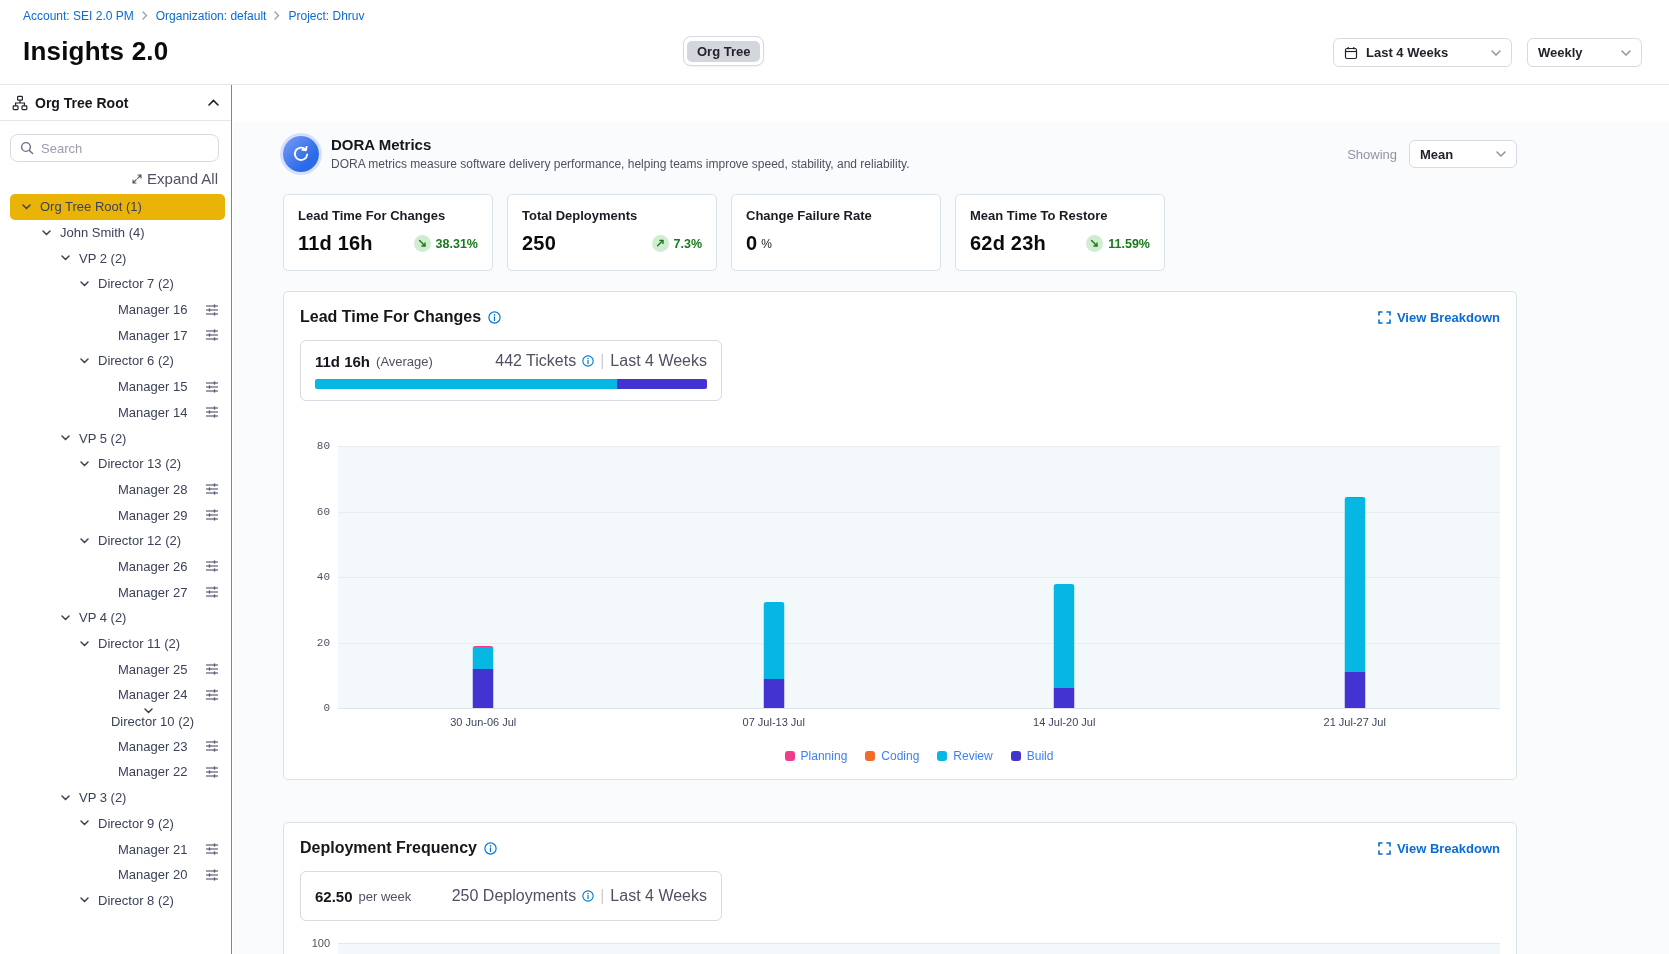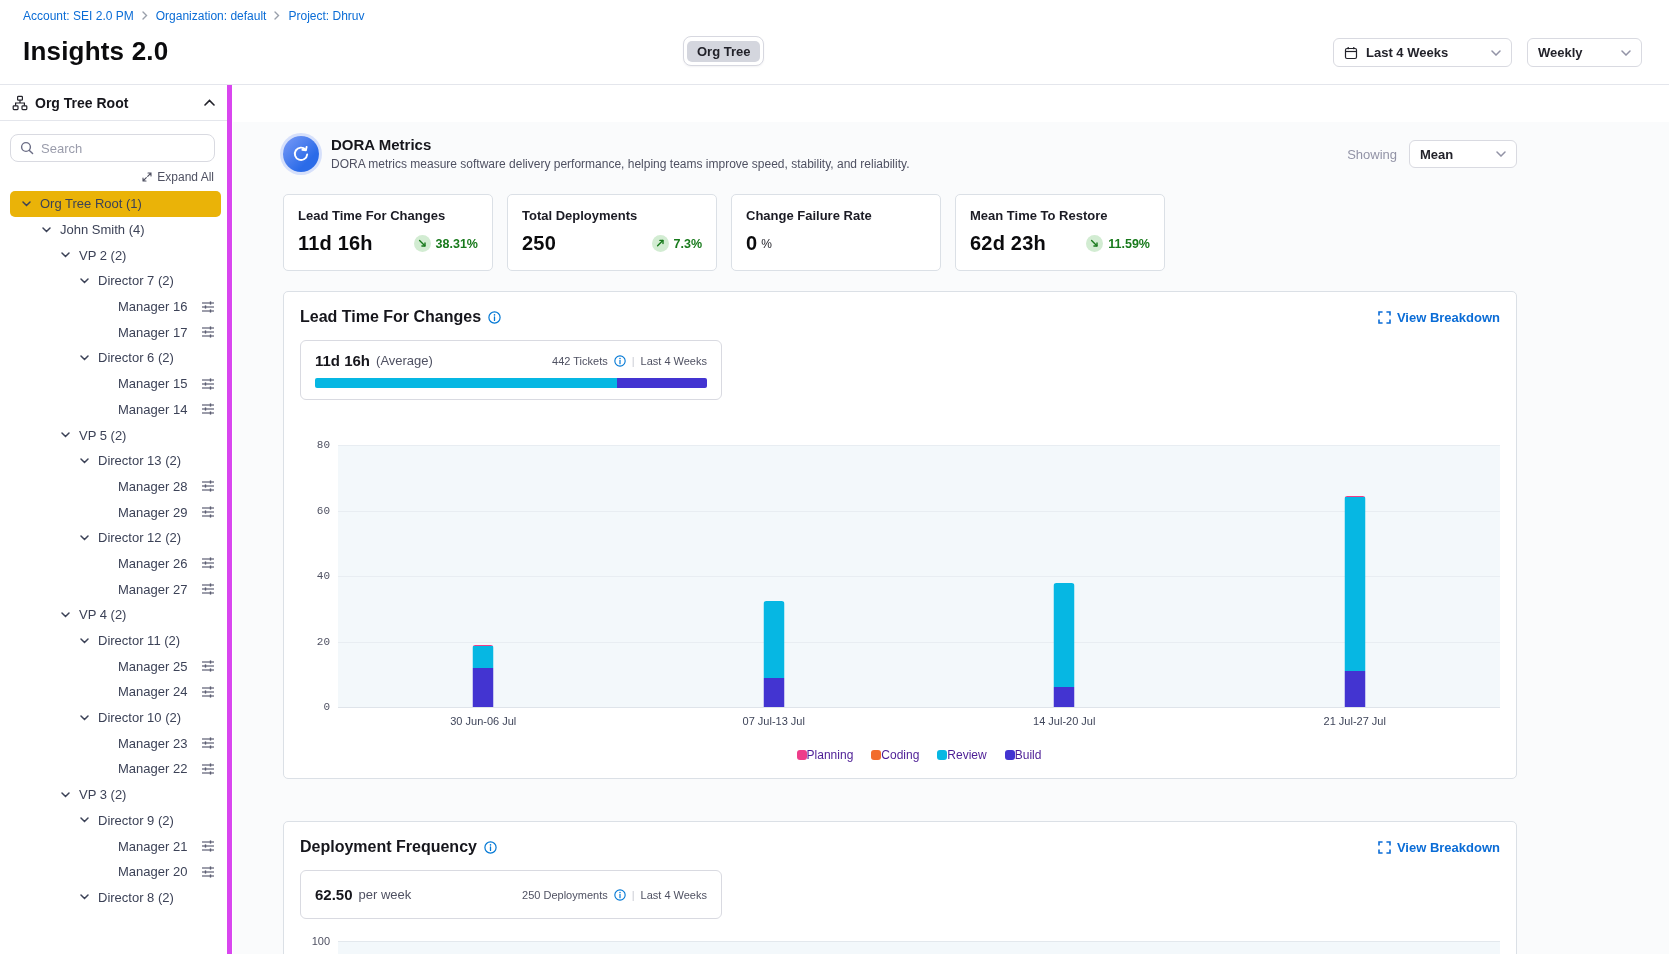--- a/index.html
+++ b/index.html
@@ -13,28 +13,28 @@
   .crumb { color:#0a6cd6; cursor:pointer; }
   .page-title { position:absolute; left:23px; top:36px; font-size:26px; font-weight:bold; color:#0b0b0d; letter-spacing:.2px; }
   .orgtree-btn { position:absolute; left:683px; top:36px; height:30px; background:#fff; border:1px solid #d7d8e0; border-radius:8px; padding:3px; display:flex; align-items:center; cursor:pointer; box-shadow:0 1px 2px rgba(40,41,61,.06); }
   .orgtree-btn .pill { background:#d4d6de; border-radius:5px; padding:3px 10px; font-size:13px; font-weight:bold; color:#22222a; }
   .dd { position:absolute; top:38px; height:29px; background:#fff; border:1px solid #d9dae1; border-radius:6px; display:flex; align-items:center; padding:0 10px; gap:8px; font-size:13px; font-weight:bold; color:#22222a; cursor:pointer; }
   .dd .chev { margin-left:auto; display:flex; }
   .dd-range { left:1333px; width:179px; }
   .dd-gran  { left:1527px; width:115px;text-align:right; }
 
   
-  .sidebar { position:absolute; left:0; top:85px; bottom:0; width:232px; background:#fff; border-right:5px solid #d946ef; overflow:hidden; }
+  .sidebar { position:absolute; left:0; top:85px; bottom:0; width:232px; background:#fff; border-right:1px solid #d946ef; overflow:hidden; }
   .sb-head { height:36px; display:flex; align-items:center; gap:7px; padding:0 12px; border-bottom:1px solid #e4e6ec; }
   .sb-title { font-size:14px; font-weight:bold; color:#16161c; flex:1; }
   .search { margin:13px 12px 0 10px; height:28px; border:1px solid #d9dae1; border-radius:8px; display:flex; align-items:center; gap:7px; padding:0 9px; background:#fff; }
   .search input { border:none; outline:none; font-size:13px; color:#22222a; width:100%; font-family:inherit; background:transparent; }
   .search input::placeholder { color:#9a9cab; }
   .expand-row { display:flex; justify-content:flex-end; padding:8px 13px 0 0; }
-  .expand-all { display:flex; align-items:center; gap:5px; font-size:12px; color:#4f5162; cursor:pointer; }
+  .expand-all { display:flex; align-items:center; gap:5px; font-size:15px; color:#4f5162; cursor:pointer; }
   .tree { margin-top:7px; }
   .tree-row { display:flex; align-items:center; height:25.7px; margin:0 6px 0 10px; border-radius:5px; font-size:13px; color:#3c4257; cursor:pointer; }
   .tree-row.selected { background:#eab308; }
   .tr-chev { width:18px; display:flex; align-items:center; }
   .tr-label { white-space:nowrap; }
   .tr-opts { margin-left:auto; margin-right:6px; display:flex; cursor:pointer; }
 
   
   .main { position:absolute; left:233px; top:85px; right:0; bottom:0; }
   .tabs { height:36px; background:#fff; border-bottom:1px solid #e4e6ec; display:flex; align-items:center; gap:23px; padding-left:413px; }
@@ -71,35 +71,35 @@
   .card-deploy { margin-top:42px; height:320px; }
   .sec-head { display:flex; align-items:center; }
   .sec-title { font-size:16px; font-weight:bold; color:#16161c; }
   .info-ic { margin-left:7px; display:flex; cursor:pointer; }
   .view-breakdown { margin-left:auto; display:flex; align-items:center; gap:6px; font-size:13px; font-weight:bold; color:#0a6cd6; cursor:pointer; }
 
   .sum-card { width:422px; border:1px solid #d9dae1; border-radius:6px; margin-top:14px; padding:11px 14px; background:#fff; }
   .sum-row { display:flex; align-items:center; }
   .sum-value { font-size:15px; font-weight:bold; color:#16161c; }
   .sum-qual { font-size:13px; color:#4f5162; margin-left:6px; }
-  .sum-right { margin-left:auto; display:flex; align-items:center; gap:6px; font-size:11px; color:#4f5162; }
+  .sum-right { margin-left:auto; display:flex; align-items:center; gap:6px; font-size:16px; color:#4f5162; }
   .sum-sep { color:#c9ccd4; }
   .sum-bar { display:flex; height:10px; margin-top:9px; border-radius:2px; overflow:hidden; }
   .sum-bar > div { height:100%; }
   .sum-card.slim { padding:15px 14px; }
 
   
   .chart-area { margin-top:46px; position:relative; margin-left:38px; height:262px; background:#f3f8fb; border-bottom:1px solid #dfe4ea; }
   .gridline { position:absolute; left:0; right:0; height:1px; background:#e8edf2; }
   .ytick { position:absolute; left:-38px; width:30px; text-align:right; font-size:11px; color:#4f5162;font-family:Liberation Mono, monospace; }
   .bar { position:absolute; bottom:0; width:21px; transform:translateX(-50%); display:flex; flex-direction:column; border-radius:3px 3px 0 0; overflow:hidden; }
   .xlabels { position:relative; margin-left:38px; height:15px; margin-top:7px; }
   .xlabel { position:absolute; transform:translateX(-50%); font-size:11px; color:#3f455a; white-space:nowrap; }
   .legend { display:flex; justify-content:center; gap:18px; margin-top:18px; margin-left:38px; }
-  .lg-item { display:flex; align-items:center; gap:0; font-size:12px; color:#4c1d95; }
+  .lg-item { display:flex; align-items:center; gap:6px; font-size:12px; color:#3b82f6; }
   .lg-swatch { width:10px; height:10px; border-radius:3px; }
 
   .df-chart { position:relative; margin-top:22px; margin-left:38px; height:220px; background:#f3f8fb; border-top:1px solid #e3e8ed; }
   .df-ytick { position:absolute; left:-38px; top:-7px; width:30px; text-align:right; font-size:11px; color:#4f5162; }
 </style>
 </head>
 <body>
 
 <div class="page">
 
@@ -387,21 +387,21 @@
             <svg width="14" height="12" viewBox="0 0 14 12">
               <line x1="1" y1="2" x2="13" y2="2" stroke="#5b5d72" stroke-width="1.2"></line>
               <line x1="1" y1="6" x2="13" y2="6" stroke="#5b5d72" stroke-width="1.2"></line>
               <line x1="1" y1="10" x2="13" y2="10" stroke="#5b5d72" stroke-width="1.2"></line>
               <line x1="9.5" y1="0.4" x2="9.5" y2="3.6" stroke="#5b5d72" stroke-width="1.4"></line>
               <line x1="4.5" y1="4.4" x2="4.5" y2="7.6" stroke="#5b5d72" stroke-width="1.4"></line>
               <line x1="9.5" y1="8.4" x2="9.5" y2="11.6" stroke="#5b5d72" stroke-width="1.4"></line>
             </svg>
           </span>
         </div>
-        <div class="tree-row" style="padding-left: 70px;">
+        <div class="tree-row" style="padding-left: 70px; flex-direction: column;">
           <span class="tr-chev">
             <svg width="9" height="6" viewBox="0 0 9 6">
               <path d="M1 1 L4.5 4.5 L8 1" fill="none" stroke="#3c4257" stroke-width="1.5" stroke-linecap="round"></path>
             </svg>
           </span>
           <span class="tr-label">Director 10 (2)</span>
         </div>
         <div class="tree-row" style="padding-left: 108px;">
           <span class="tr-label">Manager 23</span>
           <span class="tr-opts">

